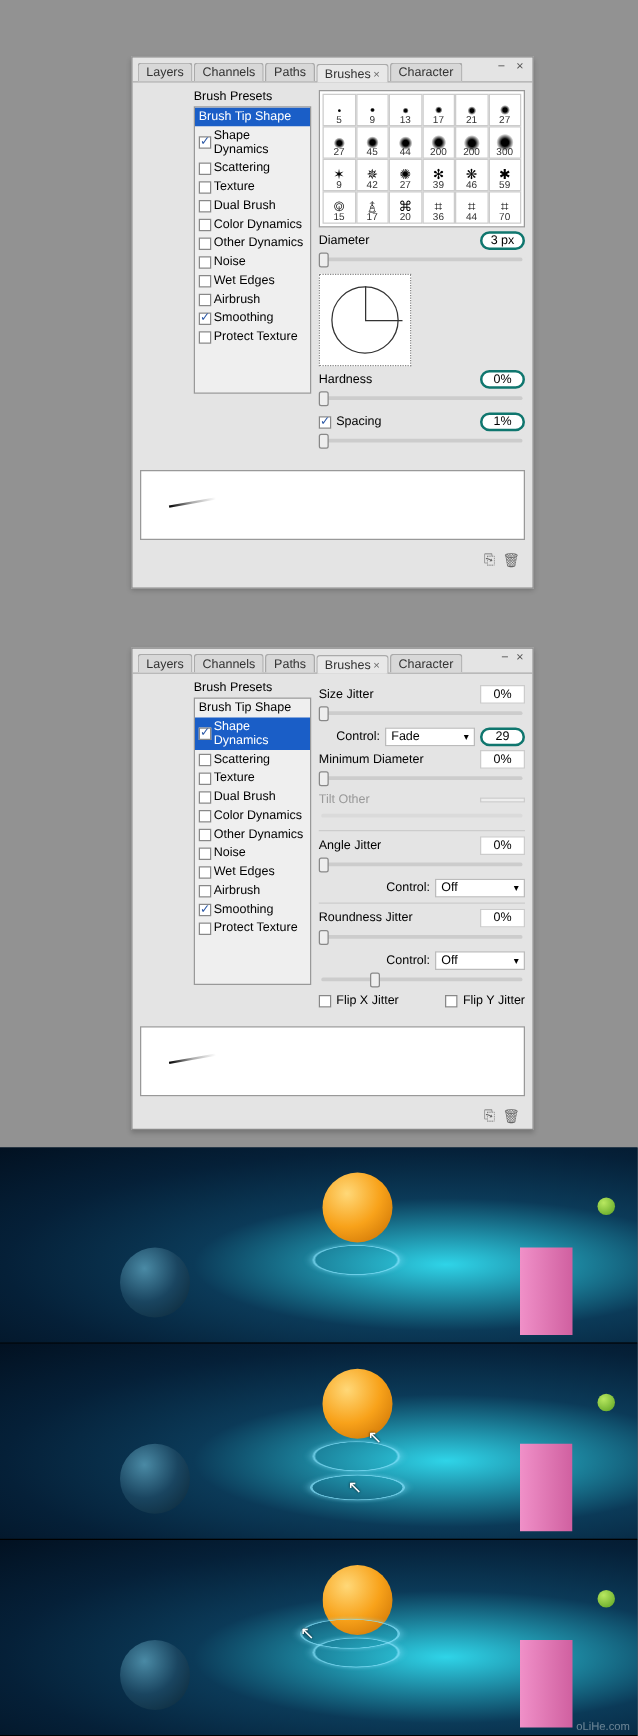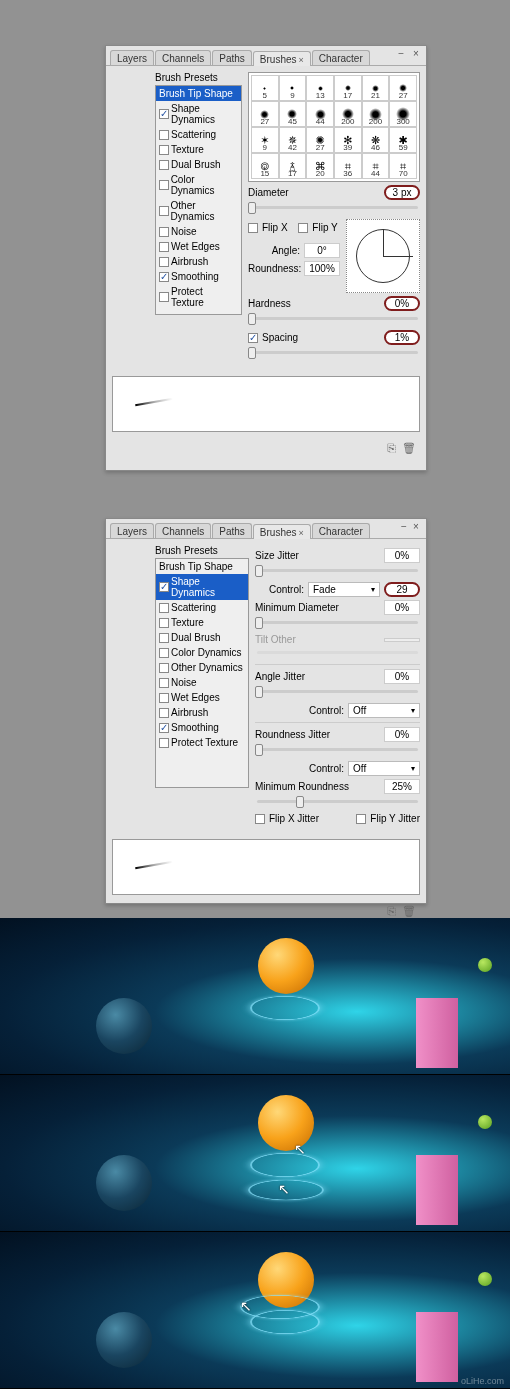--- a/index.html
+++ b/index.html
@@ -29,21 +29,21 @@
   .row { display: flex; align-items: center; margin: 3px 0; gap: 4px; }
   .rowlabel { flex: 1; }
   .valbox { border: 1px solid #ccc; background: #fff; min-width: 36px; padding: 1px 3px; text-align: center; font-size: 10px; }
   .sliderbar { height: 10px; background: #e4e4e4; border-radius: 3px; position: relative; margin: 2px 0 6px; }
   .sliderbar::before { content: ''; position: absolute; left: 2px; top: 3px; right: 2px; height: 3px; background: #ccc; border-radius: 2px; }
   .thumb { position: absolute; top: -1px; width: 8px; height: 12px; background: #eee; border: 1px solid #888; border-radius: 2px; }
   .anglebox { border: 1px dotted #888; width: 74px; height: 74px; display: flex; align-items: center; justify-content: center; background: #fff; }
   .anglebox .circ { width: 54px; height: 54px; border: 1px solid #333; border-radius: 50%; position: relative; }
   .anglebox .circ::before { content: ''; position: absolute; left: 50%; top: 50%; width: 30px; height: 1px; background: #333; transform-origin: left; }
   .anglebox .circ::after { content: ''; position: absolute; left: 50%; top: 50%; width: 1px; height: 27px; background: #333; transform: translateY(-27px); }
-  .highlight { border: 2px solid #7f1d1d; border-radius: 10px; padding: 0px 2px; }
+  .highlight { border: 2px solid #0f766e; border-radius: 10px; padding: 0px 2px; }
   .preview { margin: 6px; height: 56px; border: 1px solid #999; background: #fff; position: relative; }
   .stroke { position: absolute; left: 22px; top: 24px; width: 38px; height: 2px; background: linear-gradient(to right, #000, #aaa, transparent); transform: rotate(-10deg); }
   .footer { height: 20px; display: flex; justify-content: flex-end; align-items: center; gap: 6px; padding-right: 10px; font-size: 11px; color: #666; }
   .select { border: 1px solid #bbb; background: #fff; padding: 1px 4px; width: 72px; display: flex; justify-content: space-between; align-items: center; }
   .select .arr { font-size: 8px; }
   .divline { border-top: 1px solid #ccc; margin: 4px 0; }
   .imgarea { position: absolute; left: 0; top: 918px; width: 510px; height: 471px; background: #071f34; }
   .scene { width: 510px; height: 157px; background: radial-gradient(ellipse at 70% 60%, #2fd4e8 0%, #0b3a58 40%, #052038 70%, #021121 100%); position: relative; overflow: hidden; border-bottom: 1px solid #000; }
   .ball-orange { width: 56px; height: 56px; border-radius: 50%; background: radial-gradient(circle at 35% 30%, #ffd878, #f8a21a, #c46a00); position: absolute; }
   .ball-blue { width: 56px; height: 56px; border-radius: 50%; background: radial-gradient(circle at 35% 30%, #4a8aa5, #1a4560, #0a2535); position: absolute; }
@@ -221,31 +221,20 @@
           </div>
       </div>
       <div class="row">
           <span class="rowlabel">Diameter</span>
           <span class="valbox highlight">3 px</span>
         </div>
       <div class="sliderbar">
           <div class="thumb" style="left:0"></div>
         </div>
       <div style="display:flex;gap:6px">
-        <div style="flex:1">
-          <div class="row"><span class="miniChk"></span><span>Flip X</span>&nbsp;<span class="miniChk"></span><span>Flip Y</span></div>
-          <div class="row" style="margin-top:10px">
-              <span style="width:52px;text-align:right">Angle:</span>
-              <span class="valbox">0°</span>
-            </div>
-          <div class="row">
-              <span style="width:52px;text-align:right">Roundness:</span>
-              <span class="valbox">100%</span>
-            </div>
-        </div>
         <div class="anglebox">
             <div class="circ"></div>
           </div>
       </div>
       <div class="row">
           <span class="rowlabel">Hardness</span>
           <span class="valbox highlight">0%</span>
         </div>
       <div class="sliderbar">
           <div class="thumb" style="left:0"></div>
@@ -382,24 +371,20 @@
       <div class="sliderbar">
           <div class="thumb" style="left:0"></div>
         </div>
       <div class="row" style="justify-content:flex-end">
           <span>Control:</span>
           <div class="select">
             <span>Off</span>
             <span class="arr">▾</span>
           </div>
         </div>
-      <div class="row">
-          <span class="rowlabel">Minimum Roundness</span>
-          <span class="valbox">25%</span>
-        </div>
       <div class="sliderbar">
           <div class="thumb" style="left:25%"></div>
         </div>
       <div class="row">
           <span class="miniChk"></span>
           <span>Flip X Jitter</span>
           <span style="flex:1"></span>
           <span class="miniChk"></span>
           <span>Flip Y Jitter</span>
         </div>

